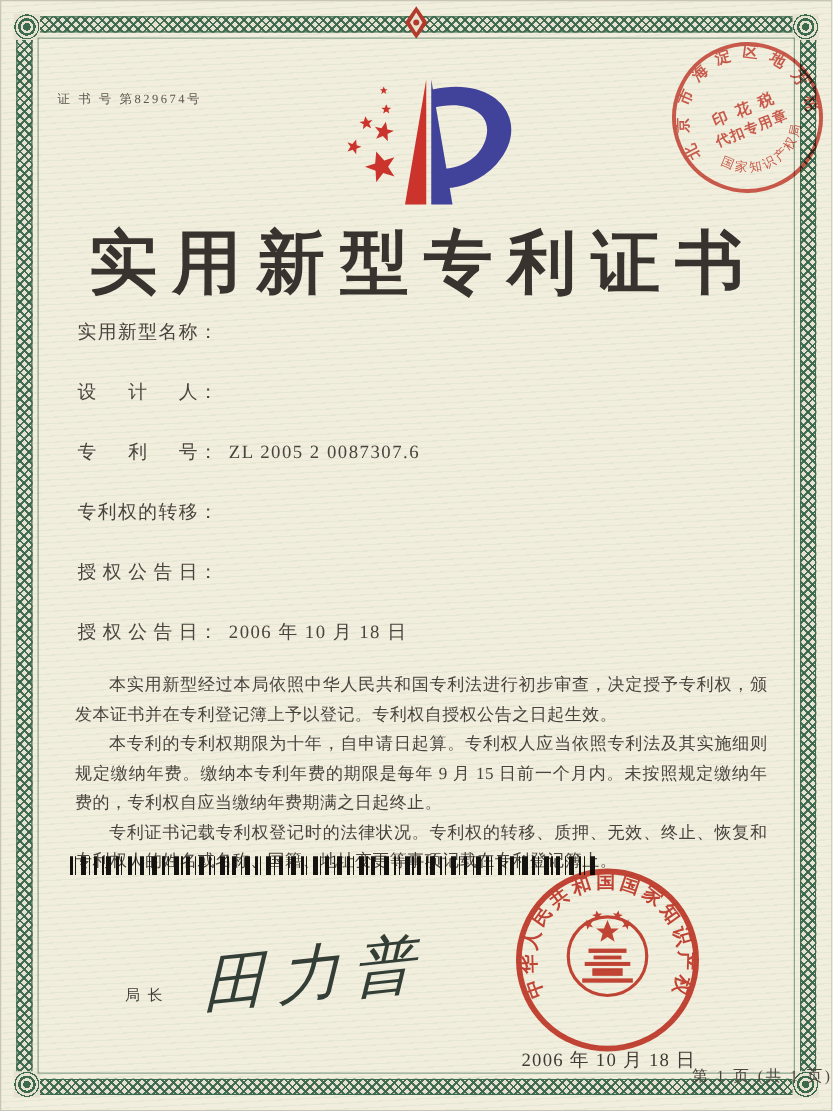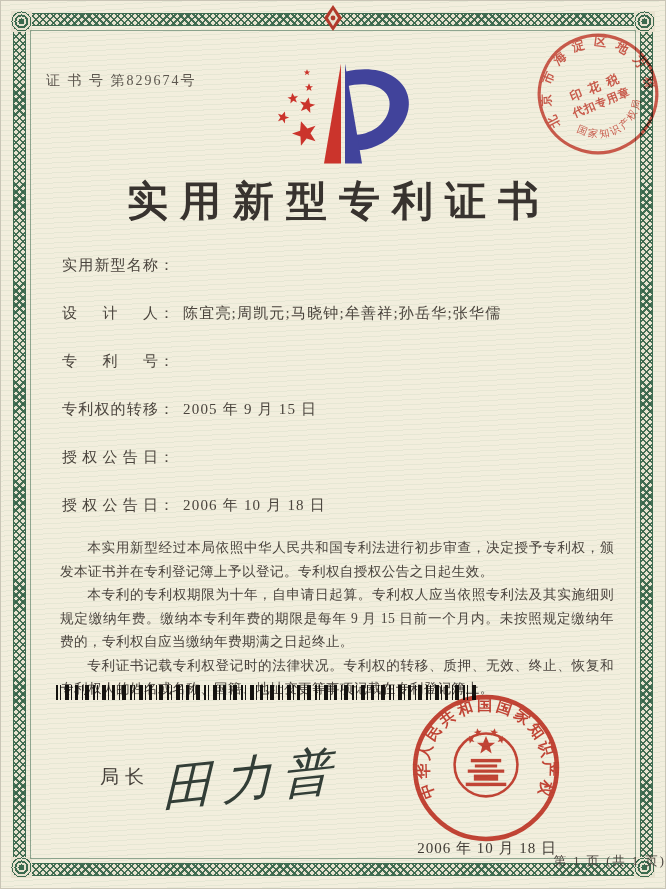--- a/index.html
+++ b/index.html
@@ -16,44 +16,44 @@
   .band-top{left:13px;right:13px;top:13px;height:13px;}
   .band-bottom{left:13px;right:13px;bottom:13px;height:13px;}
   .band-left{top:13px;bottom:13px;left:13px;width:13px;}
   .band-right{top:13px;bottom:13px;right:13px;width:13px;}
   .corner{position:absolute;width:21px;height:21px;
         background:radial-gradient(circle at 50% 50%,#3c6a4f 0 3px,#e7e2cf 3px 5px,#3c6a4f 5px 7px,#e7e2cf 7px 9px,#3c6a4f 9px 10px,#e7e2cf 10px);}
   .c-tl{left:11px;top:11px}.c-tr{right:11px;top:11px}.c-bl{left:11px;bottom:11px}.c-br{right:11px;bottom:11px}
   .inner-line{position:absolute;inset:30px;border:1px solid rgba(60,106,79,.55);pointer-events:none;}
   .crest{position:absolute;left:318px;top:3px;width:30px;height:30px;}
   
-  .cert-no{position:absolute;left:46px;top:72px;font-size:14px;letter-spacing:2px;color:#5c564e;text-align:center;}
+  .cert-no{position:absolute;left:46px;top:72px;font-size:10px;letter-spacing:2px;color:#5c564e;text-align:center;}
   .logo{position:absolute;left:248px;top:54px;width:180px;height:118px;}
-  .title{position:absolute;left:0;right:0;top:174px;text-align:center;font-size:41px;font-weight:bold;
+  .title{position:absolute;left:0;right:0;top:174px;text-align:center;font-size:55px;font-weight:bold;
          letter-spacing:12px;text-indent:12px;color:#38332f;}
   
   .fields{position:absolute;left:62px;right:56px;top:256px;}
   .field-row{display:flex;align-items:baseline;height:22px;margin-bottom:26px;
              font-size:15px;color:#4a443d;}
   .f-label{display:inline-block;width:97px;text-align:justify;text-align-last:justify;letter-spacing:1px;}
   .f-colon{margin-right:9px;}
   .f-value{letter-spacing:1.2px;}
   
   .body-text{position:absolute;left:60px;right:52px;top:536px;font-size:13.6px;line-height:1.73;
              color:#4a443e;text-align:justify;letter-spacing:.4px;}
   .body-text p{margin:0;text-indent:2em;}
   
   .barcode{position:absolute;left:56px;top:685px;width:420px;height:15px;background:
     repeating-linear-gradient(90deg,
       #151310 0 2px,transparent 2px 4px,#151310 4px 5px,transparent 5px 9px,
       #151310 9px 13px,transparent 13px 15px,#151310 15px 16px,transparent 16px 19px,
       #151310 19px 22px,transparent 22px 26px,#151310 26px 27px,transparent 27px 29px,
       #151310 29px 33px,transparent 33px 37px);}
   
-  .sig-role{position:absolute;left:100px;top:764px;font-size:19px;letter-spacing:6px;color:#45403a;}
+  .sig-role{position:absolute;left:100px;top:788px;font-size:12px;letter-spacing:6px;color:#45403a;}
   .sig-name{position:absolute;left:162px;top:746px;font-size:50px;font-style:italic;color:#23302a;
             transform:rotate(-6deg) skewX(-6deg);letter-spacing:10px;opacity:.92;}
   
   .seal-bottom{position:absolute;left:410px;top:692px;width:152px;height:152px;mix-blend-mode:multiply;opacity:.92;}
   .seal-top{position:absolute;left:534px;top:30px;width:128px;height:128px;transform:rotate(-22deg);
             mix-blend-mode:multiply;opacity:.85;}
   .grant-date{position:absolute;left:398px;top:839px;width:178px;text-align:center;
               font-size:15px;letter-spacing:1px;color:#3f3a34;}
   .footer{position:absolute;left:0;right:0;top:853px;text-align:right;font-size:12.5px;
           letter-spacing:2px;color:#4a443e;}
@@ -120,30 +120,29 @@
   </div>
 
   <div class="fields">
     <div class="field-row">
       <span class="f-label">实用新型名称</span>
         <span class="f-colon">：</span>
     </div>
     <div class="field-row">
       <span class="f-label">设计人</span>
         <span class="f-colon">：</span>
-      <span class="f-value">陈宜亮;周凯元;马晓钟;牟善祥;孙岳华;张华儒</span>
     </div>
     <div class="field-row">
       <span class="f-label">专利号</span>
         <span class="f-colon">：</span>
+      <span class="f-value">ZL 2005 2 0087307.6</span>
     </div>
     <div class="field-row">
       <span class="f-label">专利权的转移</span>
         <span class="f-colon">：</span>
-      <span class="f-value">2005 年 9 月 15 日</span>
     </div>
     <div class="field-row">
       <span class="f-label">授权公告日</span>
         <span class="f-colon">：</span>
     </div>
     <div class="field-row">
       <span class="f-label">授权公告日</span>
         <span class="f-colon">：</span>
       <span class="f-value">2006 年 10 月 18 日</span>
     </div>

